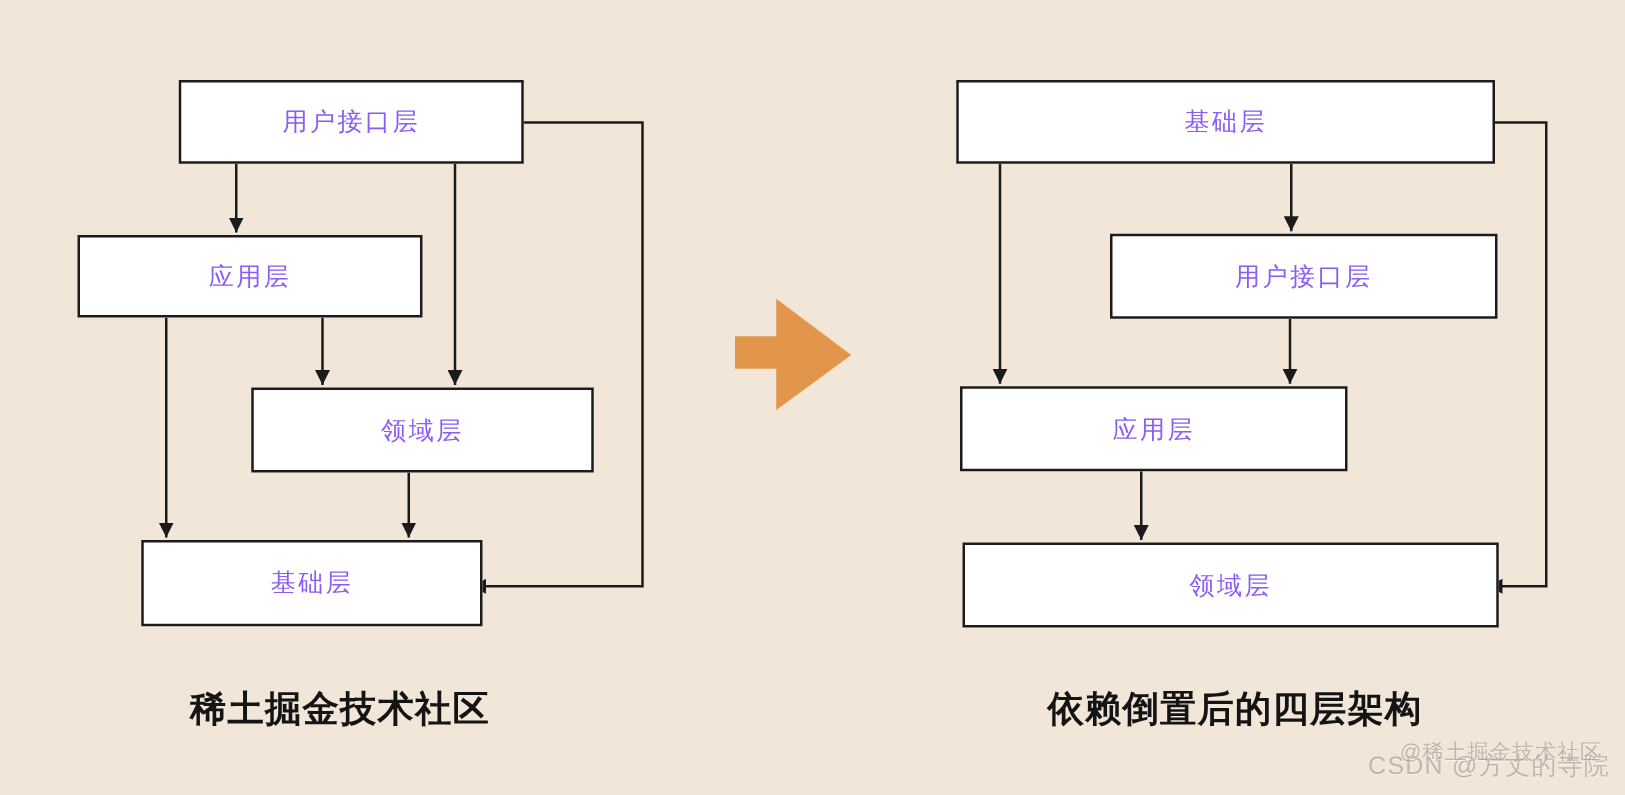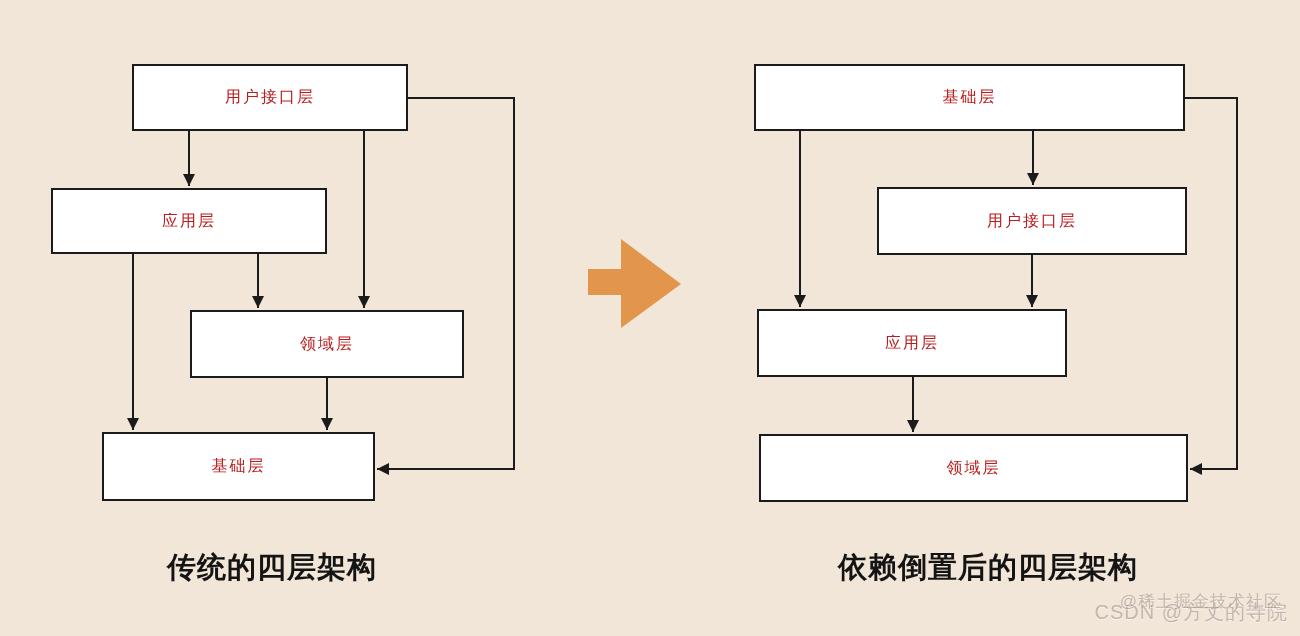--- a/index.html
+++ b/index.html
@@ -18,23 +18,24 @@
     stroke:var(--line,#1B1B1B);
     stroke-width:2;
     fill:none;
   }
   .node{
     position:absolute;
     background:#FFFFFF;
     border:2px solid var(--line,#1B1B1B);
     box-sizing:border-box;
     display:flex;align-items:center;justify-content:center;
-    font-size:16px;
-    color:#b91c1c;
+    font-size:20px;
+    color:#8b5cf6;
     letter-spacing:2px;
+    margin-left:11px;
   }
   
   .l-ui     {left:132px; top:64px;  width:276px; height:67px;}
   .l-app    {left:51px;  top:188px; width:276px; height:66px;}
   .l-domain {left:190px; top:310px; width:274px; height:68px;}
   .l-infra  {left:102px; top:432px; width:273px; height:69px;}
   
   .r-infra  {left:754px; top:64px;  width:431px; height:67px;}
   .r-ui     {left:877px; top:187px; width:310px; height:68px;}
   .r-app    {left:757px; top:309px; width:310px; height:68px;}
@@ -96,21 +97,21 @@
   <div class="node l-ui">用户接口层</div>
   <div class="node l-app">应用层</div>
   <div class="node l-domain">领域层</div>
   <div class="node l-infra">基础层</div>
 
   <div class="node r-infra">基础层</div>
   <div class="node r-ui">用户接口层</div>
   <div class="node r-app">应用层</div>
   <div class="node r-domain">领域层</div>
 
-  <div class="caption left-cap">传统的四层架构</div>
+  <div class="caption left-cap">稀土掘金技术社区</div>
   <div class="caption right-cap">依赖倒置后的四层架构</div>
 
   <div class="watermark">
     <div class="wm-line wm-2">CSDN @方丈的寺院</div>
     <div class="wm-line wm-1">@稀土掘金技术社区</div>
   </div>
 
 </div>
 
 </body></html>

